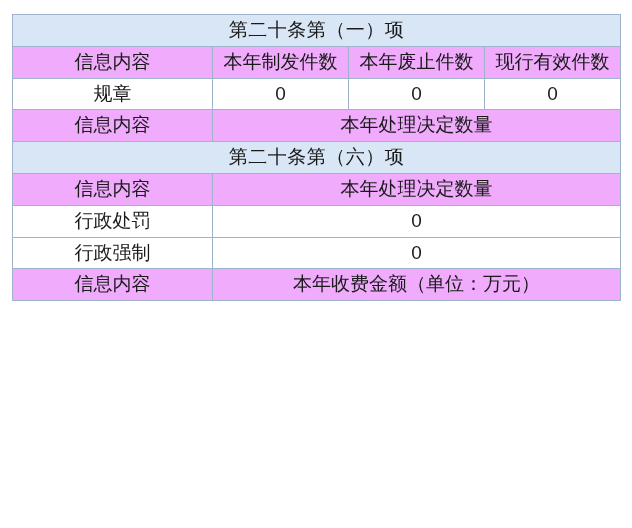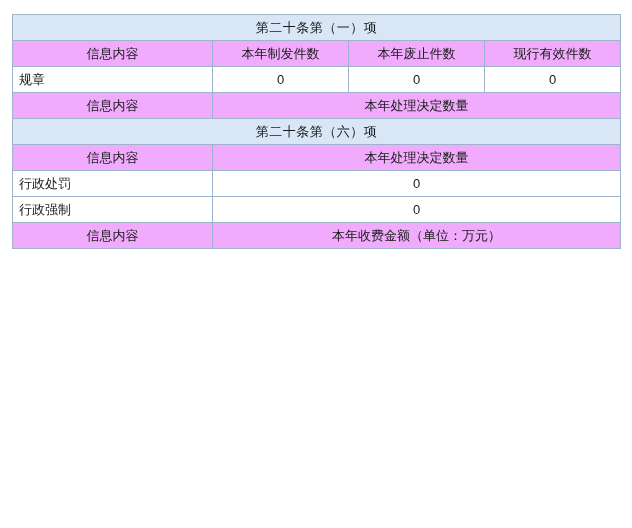--- a/index.html
+++ b/index.html
@@ -20,40 +20,40 @@
     box-sizing: border-box;
     padding: 14px 12px 12px 12px;
   }
   table.report {
     width: 608px;
     border-collapse: collapse;
     table-layout: fixed;
   }
   table.report td {
     border: 1px solid #9fb4cc;
-    font-size: 13px;
+    font-size: 19px;
     line-height: 1.2;
     height: 26px;
     padding: 4px 6px;
     box-sizing: border-box;
   }
   .section-title {
     background: #d9e6f5;
     text-align: center;
     font-size: 13.5px;
     letter-spacing: 0.5px;
     height: 34px;
   }
   .hdr {
     text-align: center;
     background: #f0abfc;
     height: 30px;
   }
   .label-cell {
-    text-align: left;
+    text-align: center;
     padding-left: 10px;
   }
   .val-cell {
     text-align: center;
   }
   .col-label { width: 200px; }
   .col-num { width: 136px; }
 </style>
 </head>
 <body>

